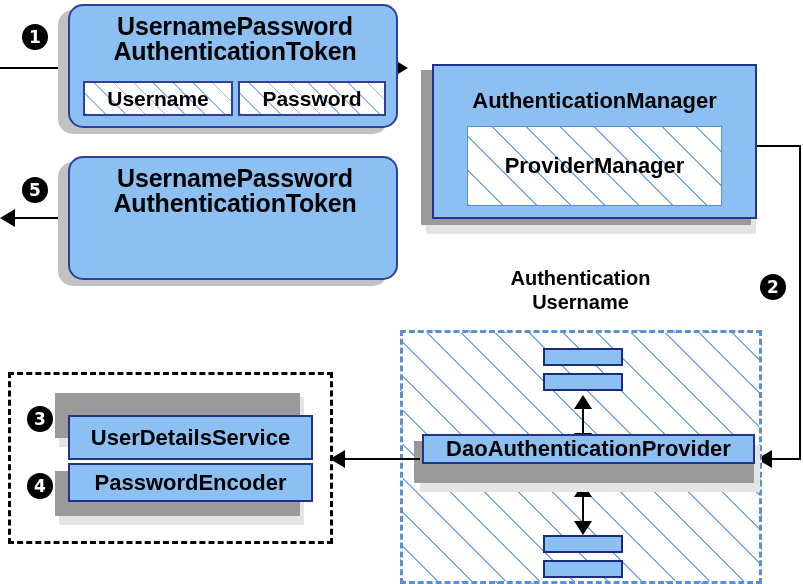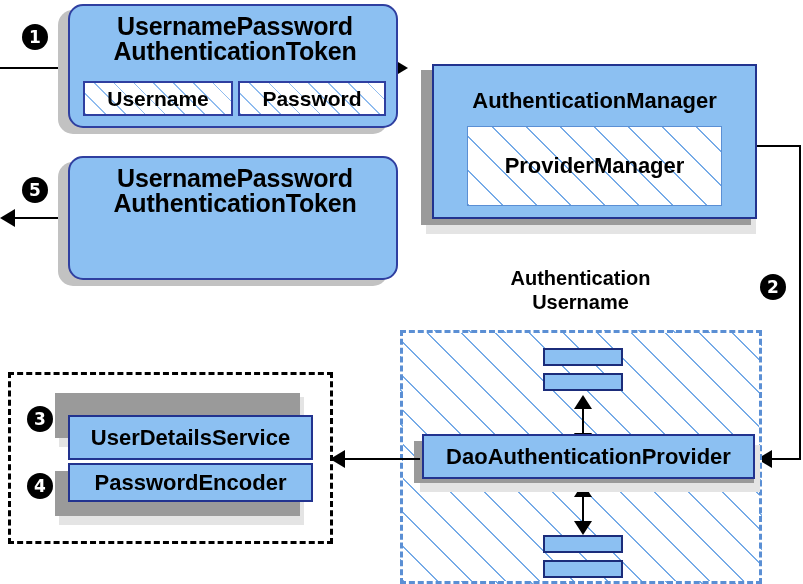--- a/index.html
+++ b/index.html
@@ -138,21 +138,21 @@
     <div class="ln-v" style="left:179px;top:154px;height:44px;"></div>
     <div class="ar-u" style="left:171px;top:150px;"></div>
     <div class="ar-d" style="left:171px;top:188px;"></div>
 
     <div class="abs blue-thin" style="left:140px;top:202px;width:80px;height:18px;"></div>
     <div class="abs blue-thin" style="left:140px;top:227px;width:80px;height:18px;"></div>
   </div>
 
   <div class="abs sh-light" style="left:420px;top:445px;width:340px;height:47px;"></div>
   <div class="abs sh-dark" style="left:414px;top:441px;width:340px;height:42px;"></div>
-  <div class="abs blue ctr" style="left:422px;top:434px;width:333px;height:45px;">
+  <div class="abs blue ctr" style="left:422px;top:434px;width:333px;height:30px;">
     <span class="boxlabel">DaoAuthenticationProvider</span>
   </div>
 
   <div class="ln-h" style="left:345px;top:458px;width:75px;"></div>
   <div class="ar-l" style="left:330px;top:450px;"></div>
 
   <div class="abs dash-black" style="left:8px;top:372px;width:325px;height:172px;">
 
     <div class="abs sh-light" style="left:48px;top:22px;width:245px;height:50px;"></div>
     <div class="abs sh-dark" style="left:44px;top:18px;width:245px;height:45px;"></div>

